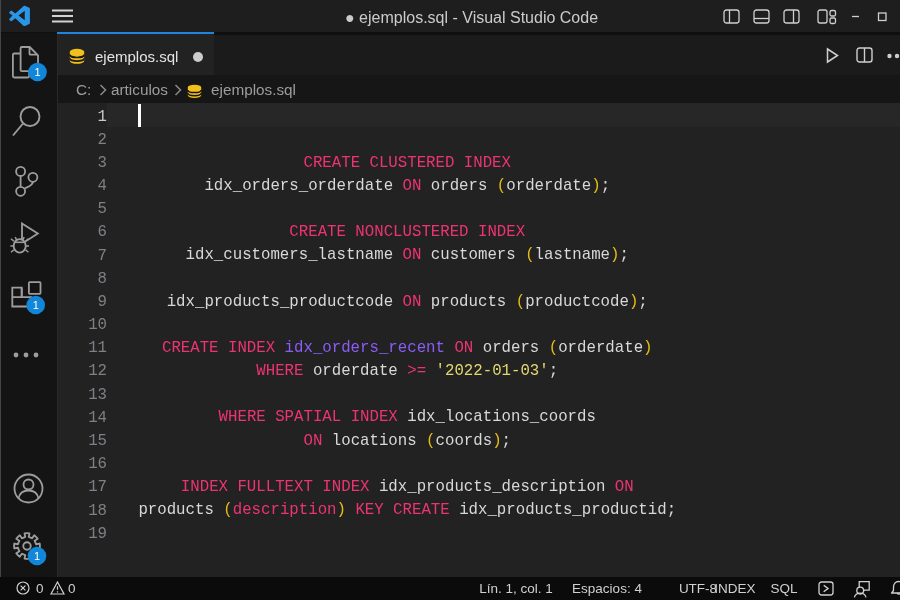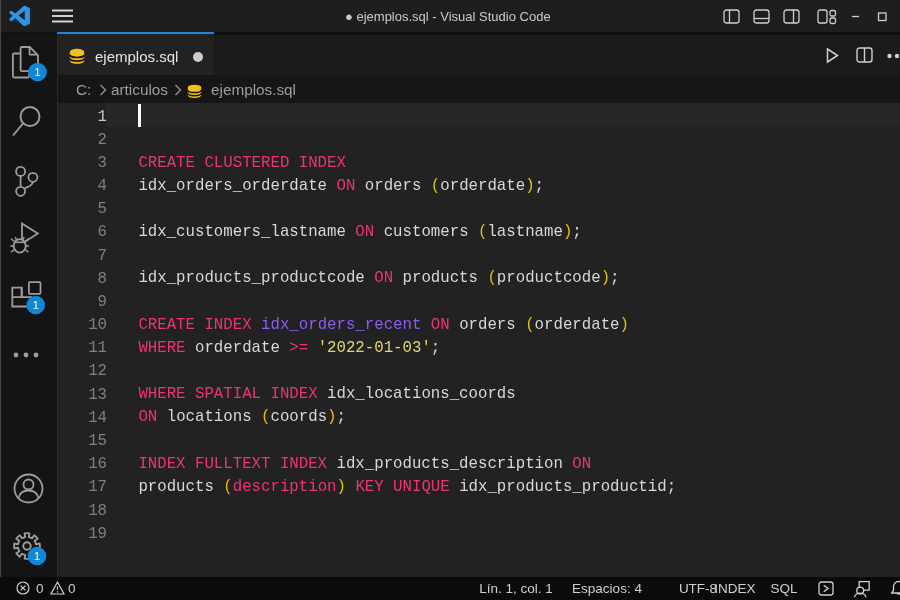--- a/index.html
+++ b/index.html
@@ -11,26 +11,26 @@
   #titleborder{left:0;top:32px;width:900px;height:3px;background:#0f0f0f;}
   #activitybar{left:0;top:33px;width:57px;height:544px;background:#141414;}
   #tabbar{left:57px;top:35px;width:843px;height:40px;background:#1b1b1b;}
   #tab{left:57px;top:32px;width:157px;height:43px;background:#222222;border-top:2.4px solid #1f86dc;box-sizing:border-box;}
   #breadcrumb{left:57px;top:75px;width:843px;height:28px;background:#161616;}
   #editor{left:57px;top:103px;width:843px;height:474px;background:#222222;}
   #statusbar{left:0;top:577px;width:900px;height:23px;background:#0b0b0b;}
   #leftborder{left:0;top:0;width:1px;height:577px;background:#454545;}
   #sashborder{left:57px;top:35px;width:1px;height:542px;background:#2a2a2a;}
   
-  #title{top:9px;left:345px;color:#cbcbcb;font-size:13px;white-space:pre;}
+  #title{top:9px;left:345px;color:#cbcbcb;font-size:16px;white-space:pre;}
   
   #lineh{left:107px;top:103.4px;width:793px;height:23.2px;background:#272727;}
   #gutter,#code{font-family:"Liberation Mono", monospace;font-size:15.72px;line-height:23.17px;white-space:pre;}
   #gutter{left:57px;top:105.6px;width:50px;text-align:right;color:#7d8085;}
-  #code{left:138.4px;top:105.2px;color:#d8d8d8;}
+  #code{left:138.4px;top:105.2px;color:#d8d8d8;text-align:center;}
   .k{color:#ee3374;}
   .g{color:#8b5cf6;}
   .s{color:#e3d86e;}
   .b{color:#e4bd15;}
   #cursor{left:138px;top:104px;width:2.5px;height:23px;background:#ffffff;}
   .ln1{color:#c8c8c8;}
   
   #tablabel{left:95px;top:48px;color:#e4e4e4;font-size:15px;}
   #tabdot{left:193px;top:51.5px;width:10px;height:10px;border-radius:50%;background:#cccccc;}
   
@@ -194,32 +194,33 @@
 15
 16
 17
 18
 19</div>
 <div class="abs" id="code">
  
 <span class="k">CREATE CLUSTERED INDEX</span>
 idx_orders_orderdate <span class="k">ON</span> orders <span class="b">(</span>orderdate<span class="b">)</span>;
  
+<span class="k">CREATE NONCLUSTERED INDEX</span>
 idx_customers_lastname <span class="k">ON</span> customers <span class="b">(</span>lastname<span class="b">)</span>;
  
 idx_products_productcode <span class="k">ON</span> products <span class="b">(</span>productcode<span class="b">)</span>;
  
 <span class="k">CREATE INDEX</span> <span class="g">idx_orders_recent</span> <span class="k">ON</span> orders <span class="b">(</span>orderdate<span class="b">)</span>
 <span class="k">WHERE</span> orderdate <span class="k">&gt;=</span> <span class="s">'2022-01-03'</span>;
  
 <span class="k">WHERE SPATIAL INDEX</span> idx_locations_coords
 <span class="k">ON</span> locations <span class="b">(</span>coords<span class="b">)</span>;
  
 <span class="k">INDEX FULLTEXT INDEX</span> idx_products_description <span class="k">ON</span>
-products <span class="b">(</span><span class="k">description</span><span class="b">)</span> <span class="k">KEY UNIQUE</span> idx_products_productid;</div>
+products <span class="b">(</span><span class="k">description</span><span class="b">)</span> <span class="k">KEY CREATE</span> idx_products_productid;</div>
 <div class="abs" id="cursor"></div>
 
 <svg class="abs" style="left:16px;top:581px" width="14" height="14" viewBox="0 0 14 14">
   <g fill="none" stroke="#d0d0d0" stroke-width="1.2">
     <circle cx="7" cy="7" r="6"></circle>
     <path d="M4.6 4.6 l4.8 4.8 M9.4 4.6 l-4.8 4.8"></path>
   </g>
 </svg>
 <div class="abs st" style="left:36px">0</div>
 <svg class="abs" style="left:50px;top:581px" width="15" height="14" viewBox="0 0 15 14">

